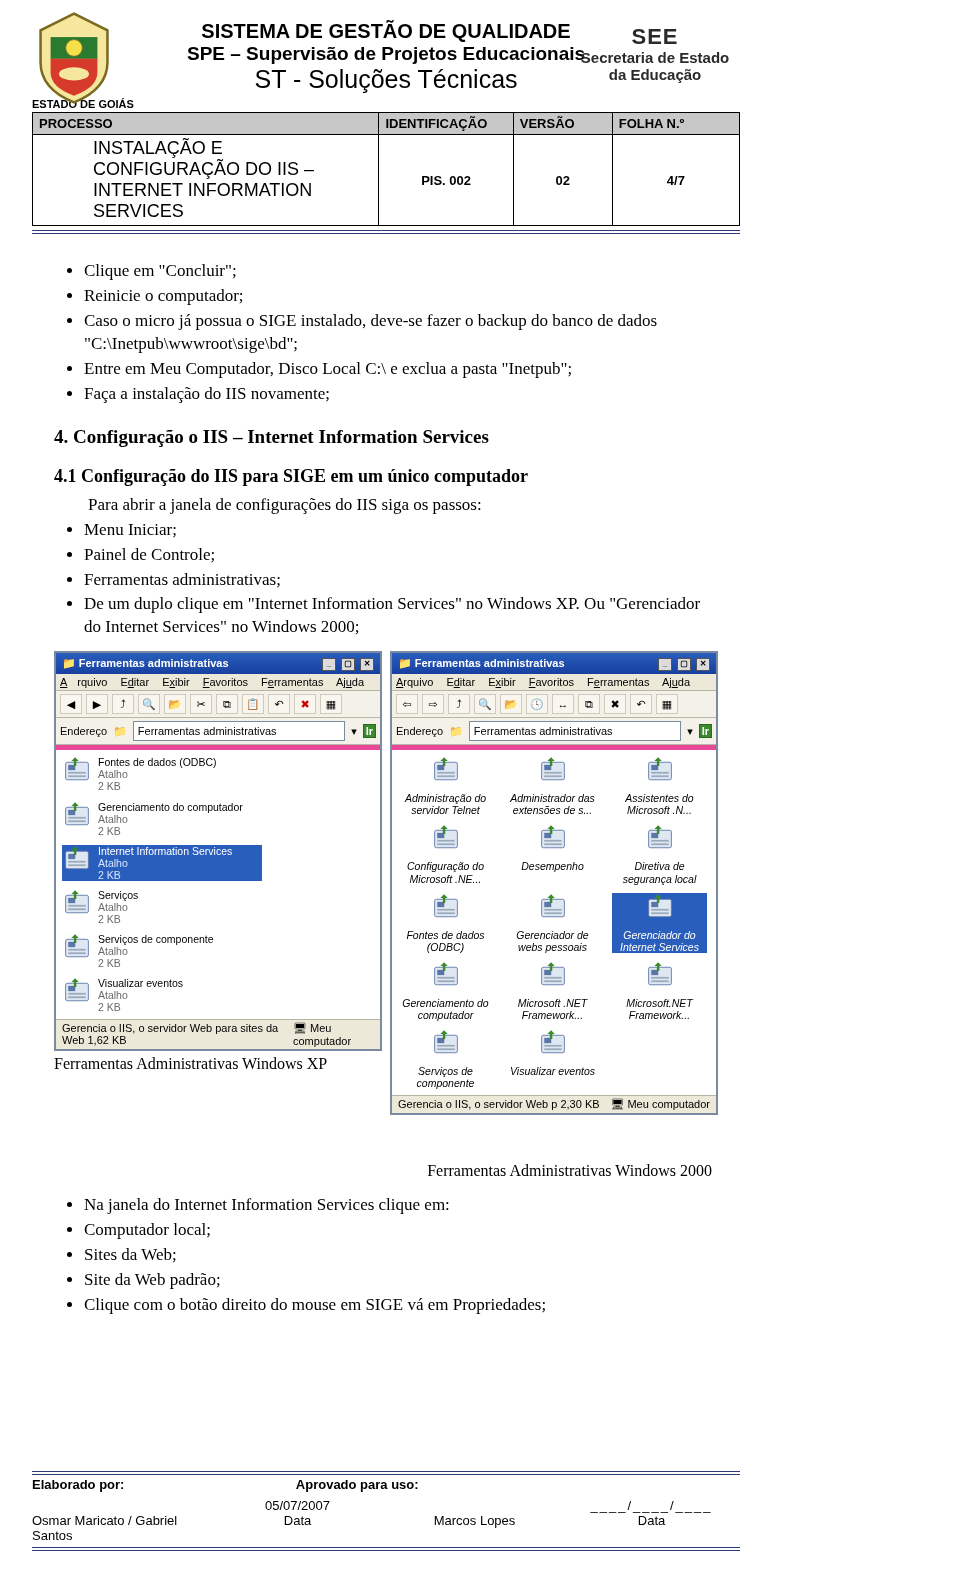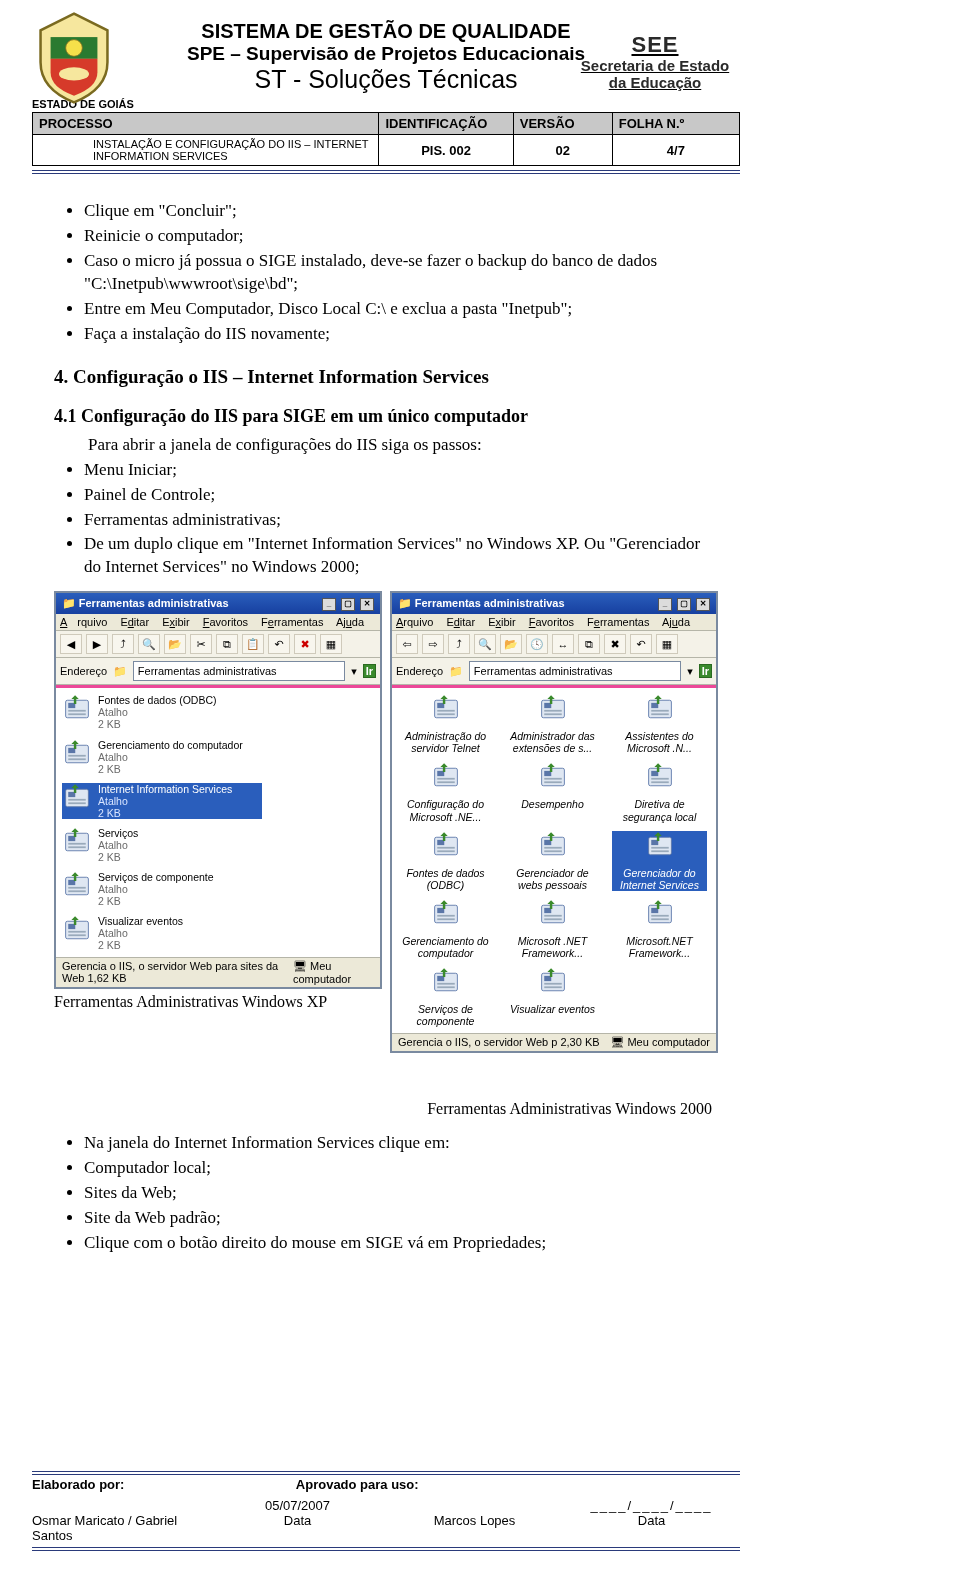--- a/index.html
+++ b/index.html
@@ -5,21 +5,21 @@
 @page { size: 960px 1571px; margin: 0; }
 html, body { margin:0; padding:0; font-family:"Times New Roman", Times, serif; background:#fff; color:#000; }
 .page { width:772px; min-height:1571px; padding:20px 32px 12px 32px; box-sizing:border-box; position:relative; }
 .header { position:relative; }
 .crest { width:84px; height:92px; position:absolute; left:0; top:-8px; }
 .crest svg { width:100%; height:100%; }
 .hdr-titles { text-align:center; font-family:Arial,Helvetica,sans-serif; }
 .hdr-titles .t1 { font-weight:bold; font-size:20px; }
 .hdr-titles .t2 { font-weight:bold; font-size:19px; }
 .hdr-titles .t3 { font-size:25px; }
-.hdr-right { position:absolute; right:0; top:12px; text-align:center; width:170px; font-family:Arial,Helvetica,sans-serif;text-decoration:underline; }
+.hdr-right { position:absolute; right:0; top:4px; text-align:center; width:170px; font-family:Arial,Helvetica,sans-serif; }
 .hdr-right .see { font-size:22px; font-weight:bold; letter-spacing:1px; color:#2a2a2a;}
 .hdr-right .sub { font-size:15px; font-weight:bold; line-height:1.1; color:#2a2a2a; }
 .small-estado { font-family:Arial,sans-serif; font-size:11px; font-weight:bold; margin-top:4px; }
 table.meta { width:100%; border-collapse:collapse; font-family:Arial,sans-serif; font-size:13px; margin-top:2px;}
 table.meta td, table.meta th { border:1px solid #000; padding:3px 6px; }
 table.meta th { background:#c8c8c8; text-align:left; font-weight:bold;}
 table.meta .val { text-align:center; font-weight:bold;}
 .section { margin-top:26px; padding:0 22px; }
 ul.bul { margin:4px 0 4px 30px; padding:0; }
 ul.bul li { margin:2px 0; font-size:17px; line-height:1.35; }
@@ -30,21 +30,21 @@
 .win { border:2px solid #7a8aa0; background:#ece9d8; font-family:Tahoma,Arial,sans-serif; font-size:11px; color:#000; flex:1; }
 .win .titlebar { background:linear-gradient(#2a5ebc,#1740a0); color:#fff; padding:3px 6px; display:flex; align-items:center; justify-content:space-between; font-weight:bold;}
 .win .titlebar .btns span { display:inline-block; width:12px; height:11px; background:#dcdcdc; border:1px solid #555; margin-left:2px; color:#000; font-size:8px; text-align:center; line-height:10px;}
 .menubar { background:#ece9d8; padding:2px 4px; border-bottom:1px solid #b5b5a8;}
 .menubar span { margin-right:10px; }
 .toolbar { background:#f4f2e8; padding:3px 4px; border-bottom:1px solid #b5b5a8; display:flex; gap:4px; align-items:center;}
 .tbtn { width:20px; height:18px; border:1px solid #cfcabb; background:#f8f6ee; display:inline-flex; align-items:center; justify-content:center;}
 .addr { display:flex; align-items:center; padding:3px 4px; gap:6px; border-bottom:1px solid #b5b5a8; background:#f4f2e8;}
 .addr input { flex:1; height:18px; font-size:11px; border:1px solid #7a8aa0; padding:0 4px; background:#fff;}
 .go { background:#3a8a2c; color:#fff; padding:0 2px; border:1px solid #2a6a20; font-weight:bold;}
-.files { background:#fff; padding:6px; display:flex; flex-wrap:wrap; gap:8px 12px; min-height:150px; align-content:flex-start; border-top:3px solid #ec4899;}
+.files { background:#fff; padding:6px; display:flex; flex-wrap:wrap; gap:8px 12px; min-height:150px; align-content:flex-start; border-top:5px solid #ec4899;}
 .files.compact .file { width:95px; }
 .file { width:200px; display:flex; gap:6px; align-items:flex-start;}
 .file.sel { background:#2a5ebc; color:#fff; }
 .ficon { width:30px; height:30px; flex-shrink:0; display:flex; align-items:center; justify-content:center;}
 .ficon svg { width:28px; height:28px;}
 .ftxt { font-size:10.5px; line-height:1.15;}
 .ftxt .name { font-weight:normal;}
 .ftxt .sub { color:#6a6a6a; }
 .file.sel .sub, .file.seld .sub {color:#d8e4ff;}
 .iconcol .file { flex-direction:column; align-items:center; width:96px; text-align:center;}
@@ -87,21 +87,21 @@
 
     <table class="meta">
       <tbody>
           <tr>
         <th style="width:49%">PROCESSO</th>
         <th style="width:19%">IDENTIFICAÇÃO</th>
         <th style="width:14%">VERSÃO</th>
         <th style="width:18%">FOLHA N.º</th>
       </tr>
       <tr>
-        <td rowspan="1" style="font-family:Arial;font-size:11px;padding-left:60px">INSTALAÇÃO E CONFIGURAÇÃO DO IIS – INTERNET INFORMATION SERVICES</td>
+        <td rowspan="1" style="font-family:Arial;font-size:18px;padding-left:60px">INSTALAÇÃO E CONFIGURAÇÃO DO IIS – INTERNET INFORMATION SERVICES</td>
         <td class="val">PIS. 002</td>
         <td class="val">02</td>
         <td class="val">4/7</td>
       </tr>
     </tbody>
       </table>
     <hr class="dbl">
   </div>
 
   <div class="section">

